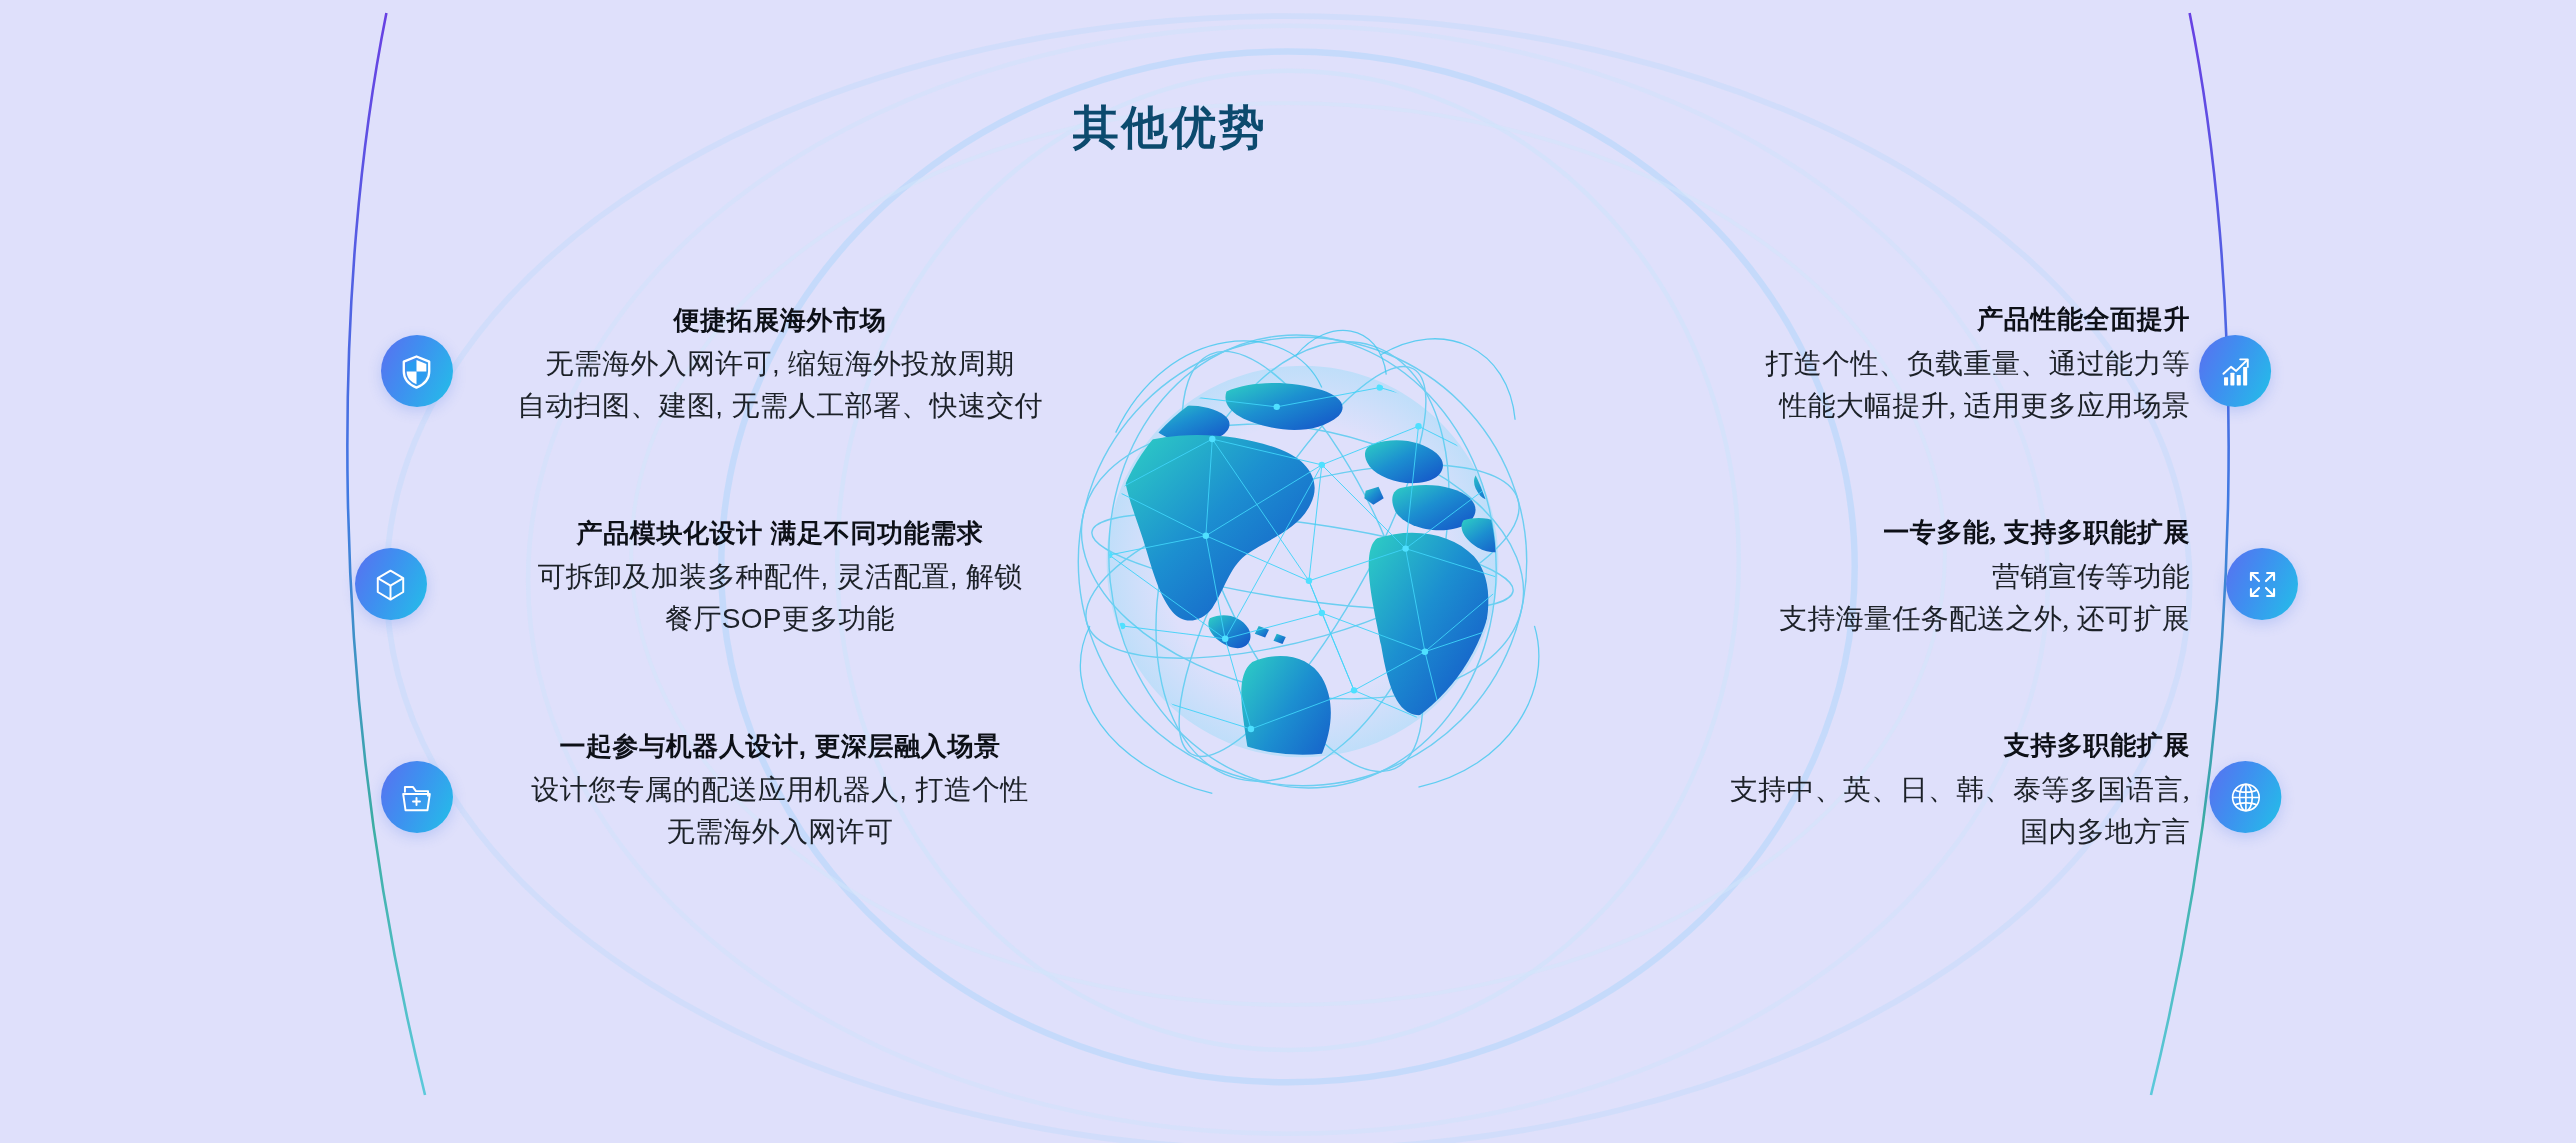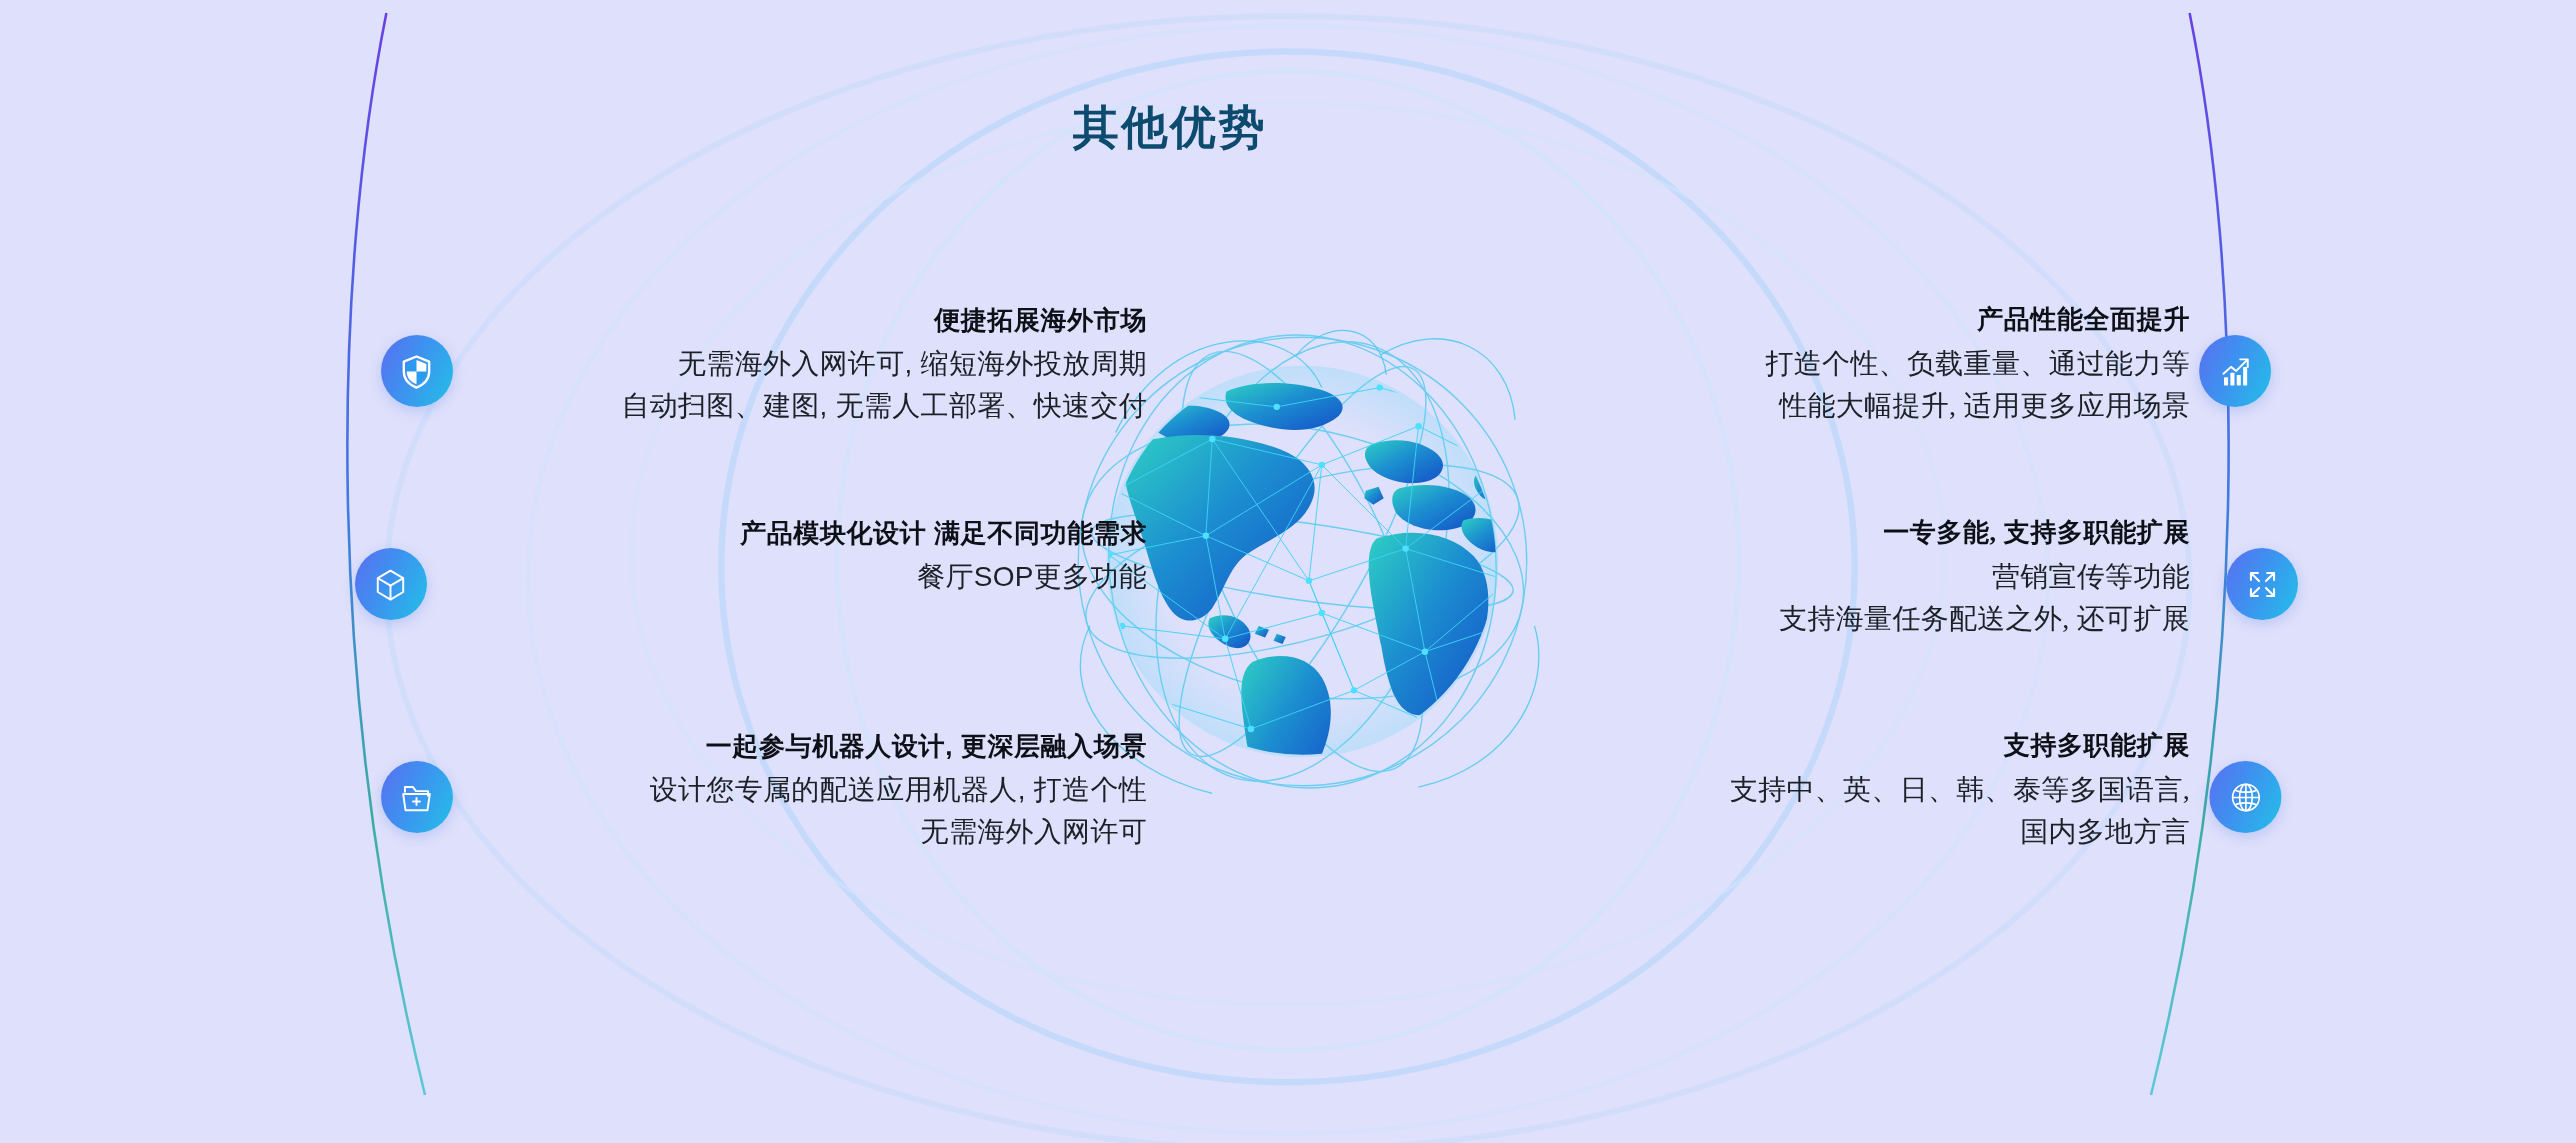--- a/index.html
+++ b/index.html
@@ -28,21 +28,21 @@
   }
 
   
   .col{ position:absolute; z-index:5; }
   .col-left { left:361px;  top:303px;  width:741px; }
   .col-right{ left:1533px; top:303px;  width:741px; }
 
   .feature{ position:relative; height:213px; }
 
   .f-text{ position:absolute; top:0; width:670px; }
-  .col-left  .f-text{ left:84px;  text-align:right;margin-left:32px; }
+  .col-left  .f-text{ left:84px;  text-align:center; }
   .col-right .f-text{ left:-13px;  text-align:right;font-family:Liberation Serif, serif; }
 
   .f-title{
     font-size:26px; font-weight:700; color:#0d1017;
     line-height:1.32; letter-spacing:0.6px; white-space:nowrap;
   }
   .f-line{
     font-size:28px; font-weight:400; color:#1c2128;
     line-height:1.5; letter-spacing:0.3px; white-space:nowrap;
   }
@@ -263,20 +263,21 @@
     <div class="badge">
       <svg viewBox="0 0 64 64" fill="none" stroke="#ffffff" stroke-width="3.4" stroke-linejoin="round">
         <path d="M32 8 L54 21 L32 34 L10 21 Z"></path>
         <path d="M10 21 V45 L32 58 V34"></path>
         <path d="M54 21 V45 L32 58"></path>
       </svg>
     </div>
     <div class="f-text">
       <div class="f-title">产品模块化设计  满足不同功能需求</div>
       <div class="f-body">
+        <div class="f-line">可拆卸及加装多种配件, 灵活配置, 解锁</div>
         <div class="f-line">餐厅SOP更多功能</div>
       </div>
     </div>
   </div>
 
   <div class="feature r3">
     <div class="badge">
       <svg viewBox="0 0 64 64" fill="none" stroke="#ffffff" stroke-width="3.4" stroke-linejoin="round" stroke-linecap="round">
         <path d="M12 22 V14 H26 L31 21 H52 V29"></path>
         <path d="M9 26 H55 L51 54 H13 Z"></path>

